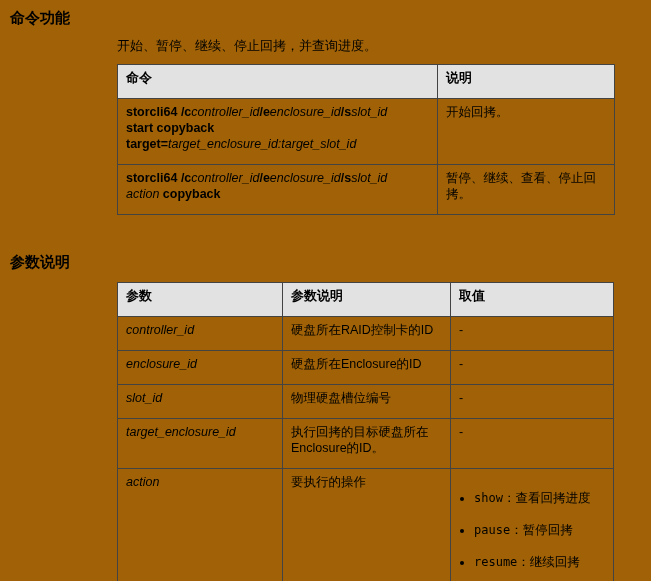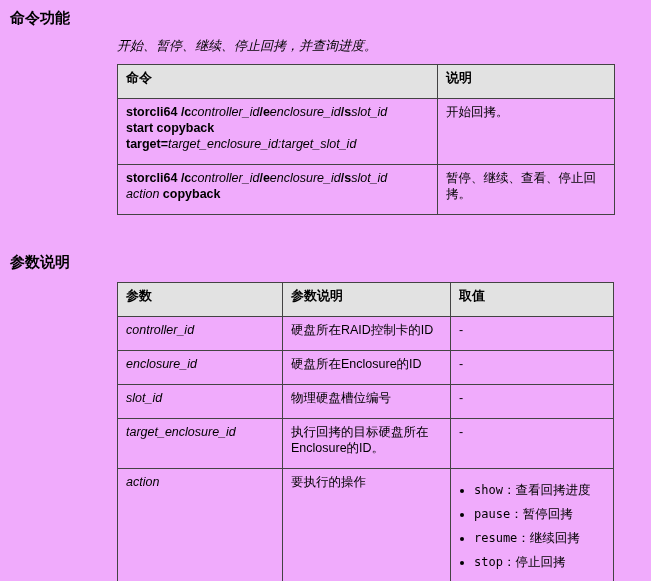--- a/index.html
+++ b/index.html
@@ -1,39 +1,38 @@
 <!DOCTYPE html>
 <html><head>
 <meta charset="utf-8">
 <style>
   * { box-sizing: border-box; }
   html, body { margin: 0; padding: 0; background: #ffffff; }
   .page {
     position: relative;
     width: 651px;
     height: 581px;
-    background: #f0abfc;
+    background: #a16207;
     color: #000000;
     font-family: "Liberation Sans", "DejaVu Sans", sans-serif;
     overflow: hidden;
   }
   .heading {
     font-size: 15px;
     font-weight: 700;
     margin: 0;
     line-height: 17px;
   }
   .h-func   { padding: 9px 0 0 10px; }
   .h-fmt    { padding: 20px 0 0 10px; }
   .h-params { padding: 38px 0 0 10px; }
   .body-text {
     font-size: 13px;
     line-height: 16px;
     margin: 12px 0 0 117px;
-    font-style: italic;
   }
   table.doc-table {
     border-collapse: collapse;
     table-layout: fixed;
     font-size: 12.5px;
     line-height: 16px;
     border: 1.5px solid #434343;
   }
   .cmd-table   { margin: 10px 0 0 117px; width: 497px; }
   .param-table { margin: 12px 0 0 117px; width: 496px; }
@@ -51,21 +50,21 @@
   }
   .cmd-line { white-space: nowrap; }
   .seg-b { font-weight: 700; }
   .seg-i { font-style: italic; }
   td.param-cell { font-style: italic; }
   ul.value-list {
     margin: 1px 0 0 0;
     padding: 0 0 0 15px;
   }
   ul.value-list li {
-    margin: 8px 0 7px 0;
+    margin: 16px 0 7px 0;
     line-height: 16px;
   }
   ul.value-list li:last-child { margin-bottom: 0; }
   .kw {
     font-family: "DejaVu Sans Mono", "Liberation Mono", monospace;
     font-size: 12px;
   }
 </style>
 </head>
 <body>

